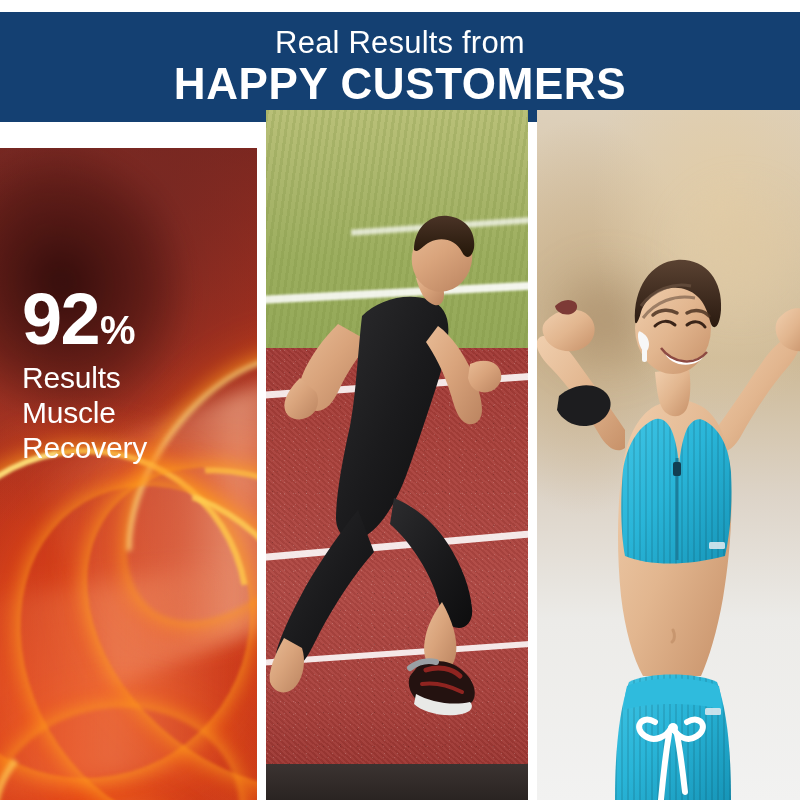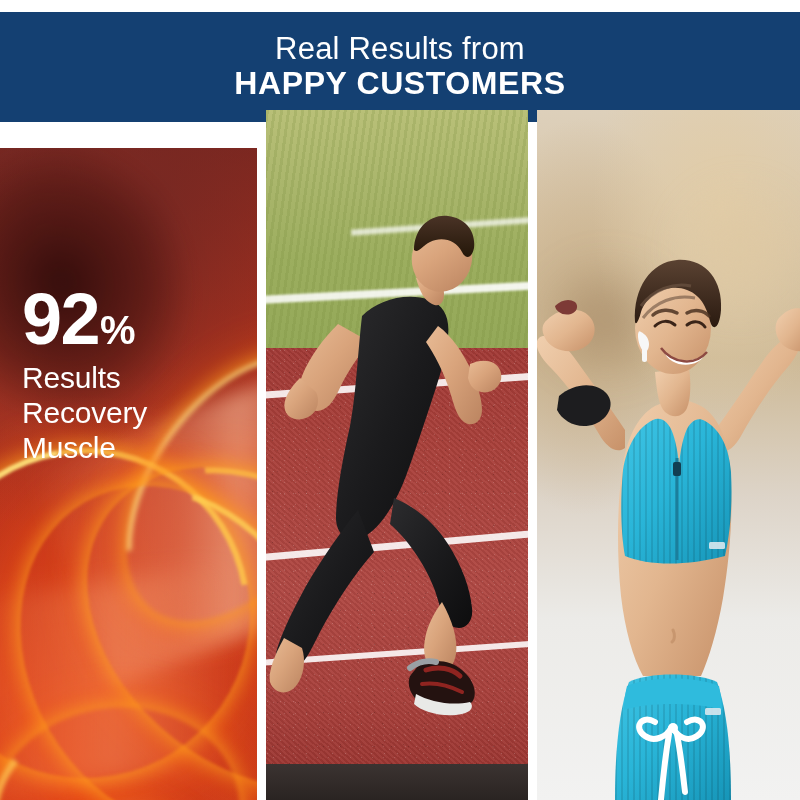--- a/index.html
+++ b/index.html
@@ -28,21 +28,21 @@
   }
   .header-line1{
     color:#ffffff;
     font-size:31px;
     font-weight:400;
     letter-spacing:.2px;
     line-height:1.05;
   }
   .header-line2{
     color:#ffffff;
-    font-size:32px;
+    font-size:44px;
     font-weight:700;
     letter-spacing:.6px;
     line-height:1.05;
   }
 
   
   .panels{
     position:absolute; left:0; top:110px;
     width:800px; height:690px;
   }
@@ -264,22 +264,22 @@
         <div class="glow-arc arc-c"></div>
         <div class="glow-arc arc-d"></div>
       </div>
       <div class="stat stat-light stat-1">
         <div class="stat-num">
           <span class="stat-value">92</span>
           <span class="stat-pct">%</span>
         </div>
         <div class="stat-label">
           <div>Results</div>
+          <div>Muscle</div>
           <div>Recovery</div>
-          <div>Muscle</div>
         </div>
       </div>
     </div>
 
     <div class="panel panel-2">
       <div class="photo">
         <div class="p2-grass"></div>
         <div class="p2-grassline2"></div>
         <div class="p2-grassline"></div>
         <div class="p2-track">

